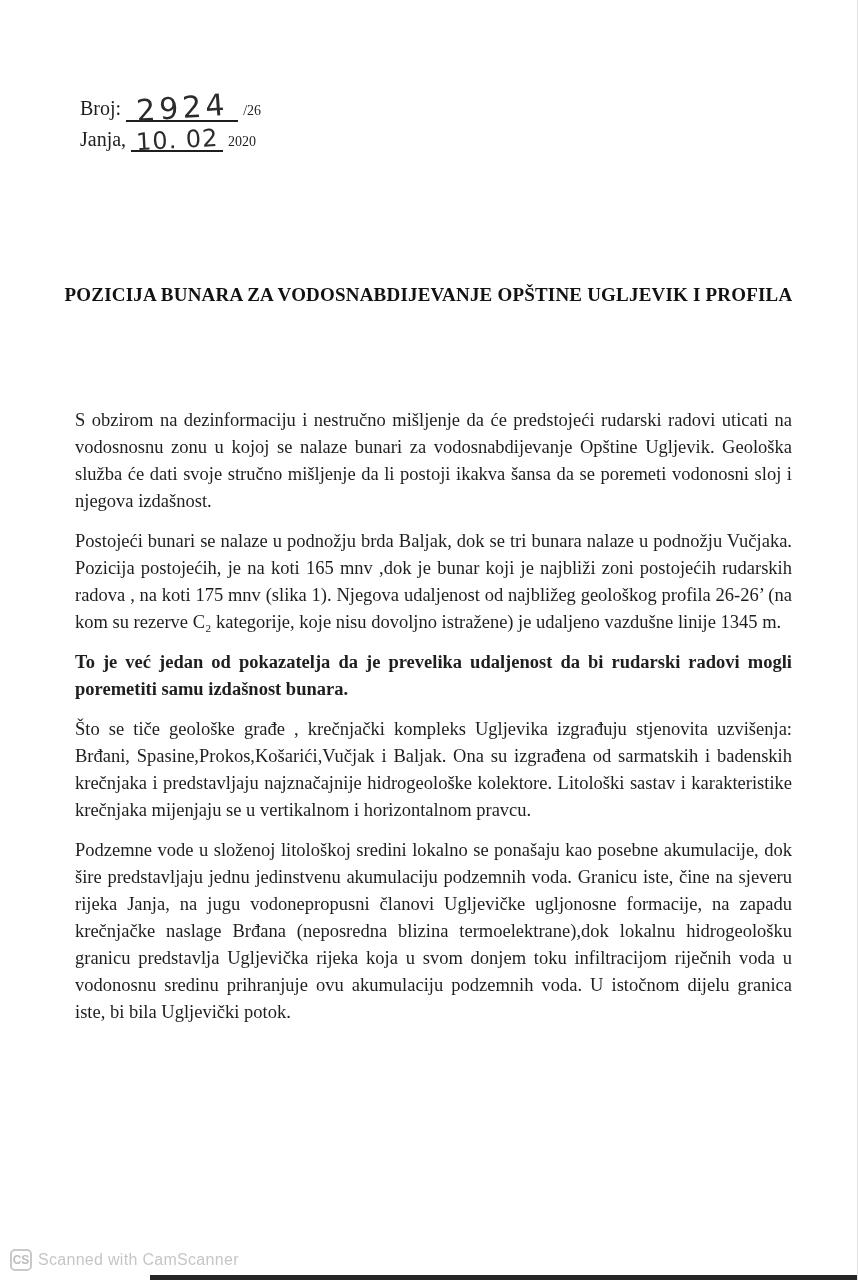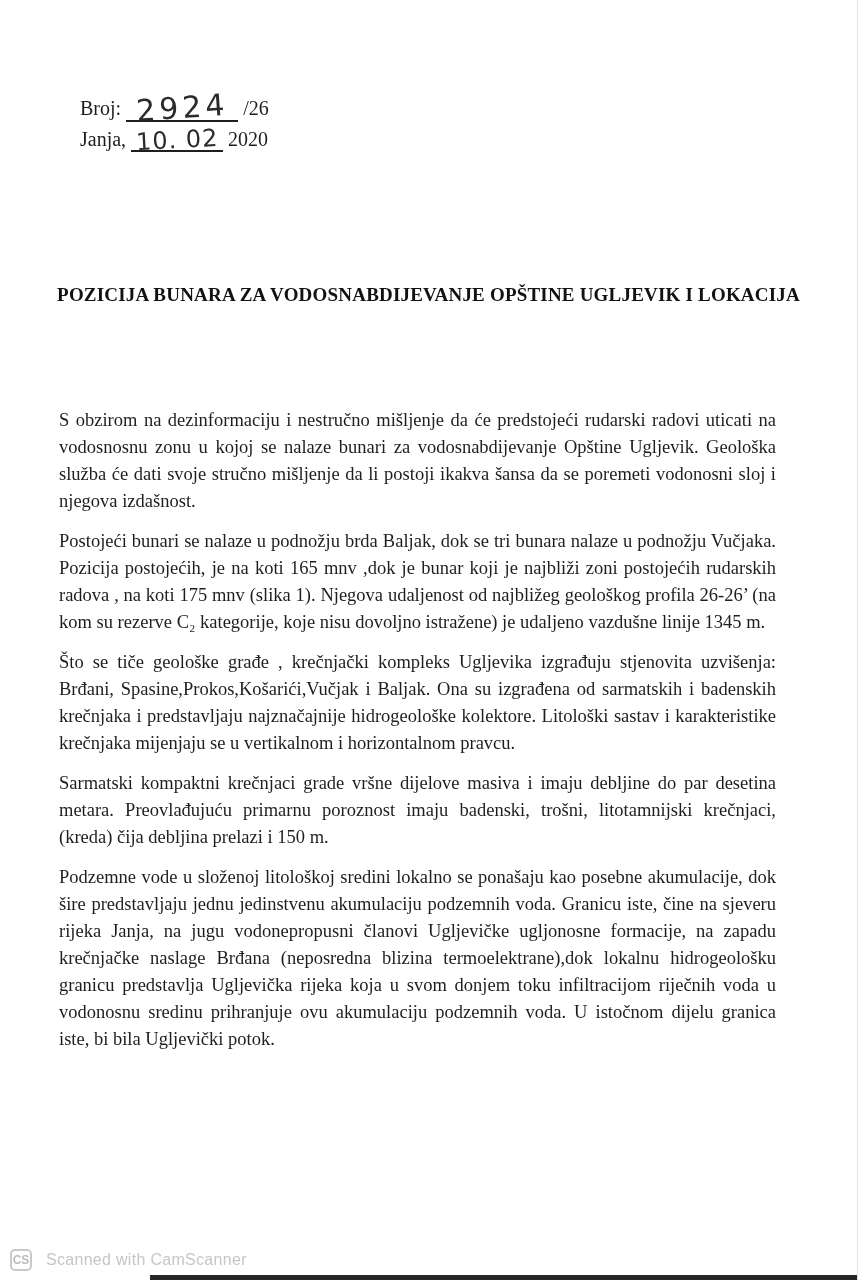--- a/index.html
+++ b/index.html
@@ -27,45 +27,45 @@
   }
   .hw{
     display:inline-block;
     font-family:"DejaVu Sans", sans-serif;
     color:#2b2b2b;
   }
   .broj .hw-slot{width:112px;}
   .broj .hw{font-size:30px;letter-spacing:4px;transform:rotate(-4deg) translateY(3px);}
   .dana .hw-slot{width:92px;}
   .dana .hw{font-size:24px;letter-spacing:1px;transform:rotate(-3deg) translateY(2px);}
-  .hdr-suffix{font-size:20px;}
+  .hdr-suffix{font-size:14px;}
 
   
   .doc-title{
     position:absolute;top:281px;left:40px;right:40px;
     text-align:center;
     font-weight:bold;
     font-size:19px;line-height:28px;
     letter-spacing:0.2px;
     color:#121212;
   }
 
   
   .doc-body{
-    position:absolute;top:407px;left:59px;width:717px;
+    position:absolute;top:407px;left:75px;width:717px;
     font-size:18.5px;line-height:27px;
     text-align:justify;
   }
   .doc-body p{margin:0 0 13px 0;}
   .doc-body p.bold{font-weight:bold;}
 
   
   .footer{
     position:absolute;left:10px;bottom:9px;
-    display:flex;align-items:center;gap:8px;
+    display:flex;align-items:center;gap:0;
     font-family:"Liberation Sans", sans-serif;
   }
   .cs-badge{
     width:22px;height:22px;
     border:2px solid #c9c9c9;border-radius:5px;
     color:#bcbcbc;
     font-weight:bold;font-size:12px;
     display:flex;align-items:center;justify-content:center;
     box-sizing:border-box;
     background:#fff;
@@ -90,28 +90,28 @@
       <span class="hdr-suffix">/26</span>
     </div>
     <div class="hdr-line dana">
       <span>Janja,</span>
       <span class="hw-slot"><span class="hw">10. 02</span></span>
       <span class="hdr-suffix">2020</span>
     </div>
   </div>
 
   <div class="doc-title">
-    <div>POZICIJA BUNARA ZA VODOSNABDIJEVANJE OPŠTINE UGLJEVIK I LOKACIJA</div>
+    <div>POZICIJA BUNARA ZA VODOSNABDIJEVANJE OPŠTINE UGLJEVIK I PROFILA</div>
   </div>
 
   <div class="doc-body">
     <p>S obzirom na dezinformaciju i nestručno mišljenje da će predstojeći rudarski radovi uticati na vodosnosnu zonu u kojoj se nalaze bunari za vodosnabdijevanje Opštine Ugljevik. Geološka služba će dati svoje stručno mišljenje da li postoji ikakva šansa da se poremeti vodonosni sloj i njegova izdašnost.</p>
     <p>Postojeći bunari se nalaze u podnožju brda Baljak, dok se tri bunara nalaze u podnožju Vučjaka. Pozicija postojećih, je na koti 165 mnv ,dok je bunar koji je najbliži zoni postojećih rudarskih radova , na koti 175 mnv (slika 1). Njegova udaljenost od najbližeg geološkog profila 26-26’ (na kom su rezerve C₂ kategorije, koje nisu dovoljno istražene) je udaljeno vazdušne linije 1345 m.</p>
+    <p class="bold">To je već jedan od pokazatelja da je prevelika udaljenost da bi rudarski radovi mogli poremetiti samu izdašnost bunara.</p>
     <p>Što se tiče geološke građe , krečnjački kompleks Ugljevika izgrađuju stjenovita uzvišenja: Brđani, Spasine,Prokos,Košarići,Vučjak i Baljak. Ona su izgrađena od sarmatskih i badenskih krečnjaka i predstavljaju najznačajnije hidrogeološke kolektore. Litološki sastav i karakteristike krečnjaka mijenjaju se u vertikalnom i horizontalnom pravcu.</p>
-    <p>Sarmatski kompaktni krečnjaci grade vršne dijelove masiva i imaju debljine do par desetina metara. Preovlađujuću primarnu poroznost imaju badenski, trošni, litotamnijski krečnjaci, (kreda) čija debljina prelazi i 150 m.</p>
     <p>Podzemne vode u složenoj litološkoj sredini lokalno se ponašaju kao posebne akumulacije, dok šire predstavljaju jednu jedinstvenu akumulaciju podzemnih voda. Granicu iste, čine na sjeveru rijeka Janja, na jugu vodonepropusni članovi Ugljevičke ugljonosne formacije, na zapadu krečnjačke naslage Brđana (neposredna blizina termoelektrane),dok lokalnu hidrogeološku granicu predstavlja Ugljevička rijeka koja u svom donjem toku infiltracijom riječnih voda u vodonosnu sredinu prihranjuje ovu akumulaciju podzemnih voda. U istočnom dijelu granica iste, bi bila Ugljevički potok.</p>
   </div>
 
   <div class="footer">
     <span class="cs-badge">CS</span>
     <span class="watermark">Scanned with CamScanner</span>
   </div>
 
   <div class="bottom-bar"></div>
 

